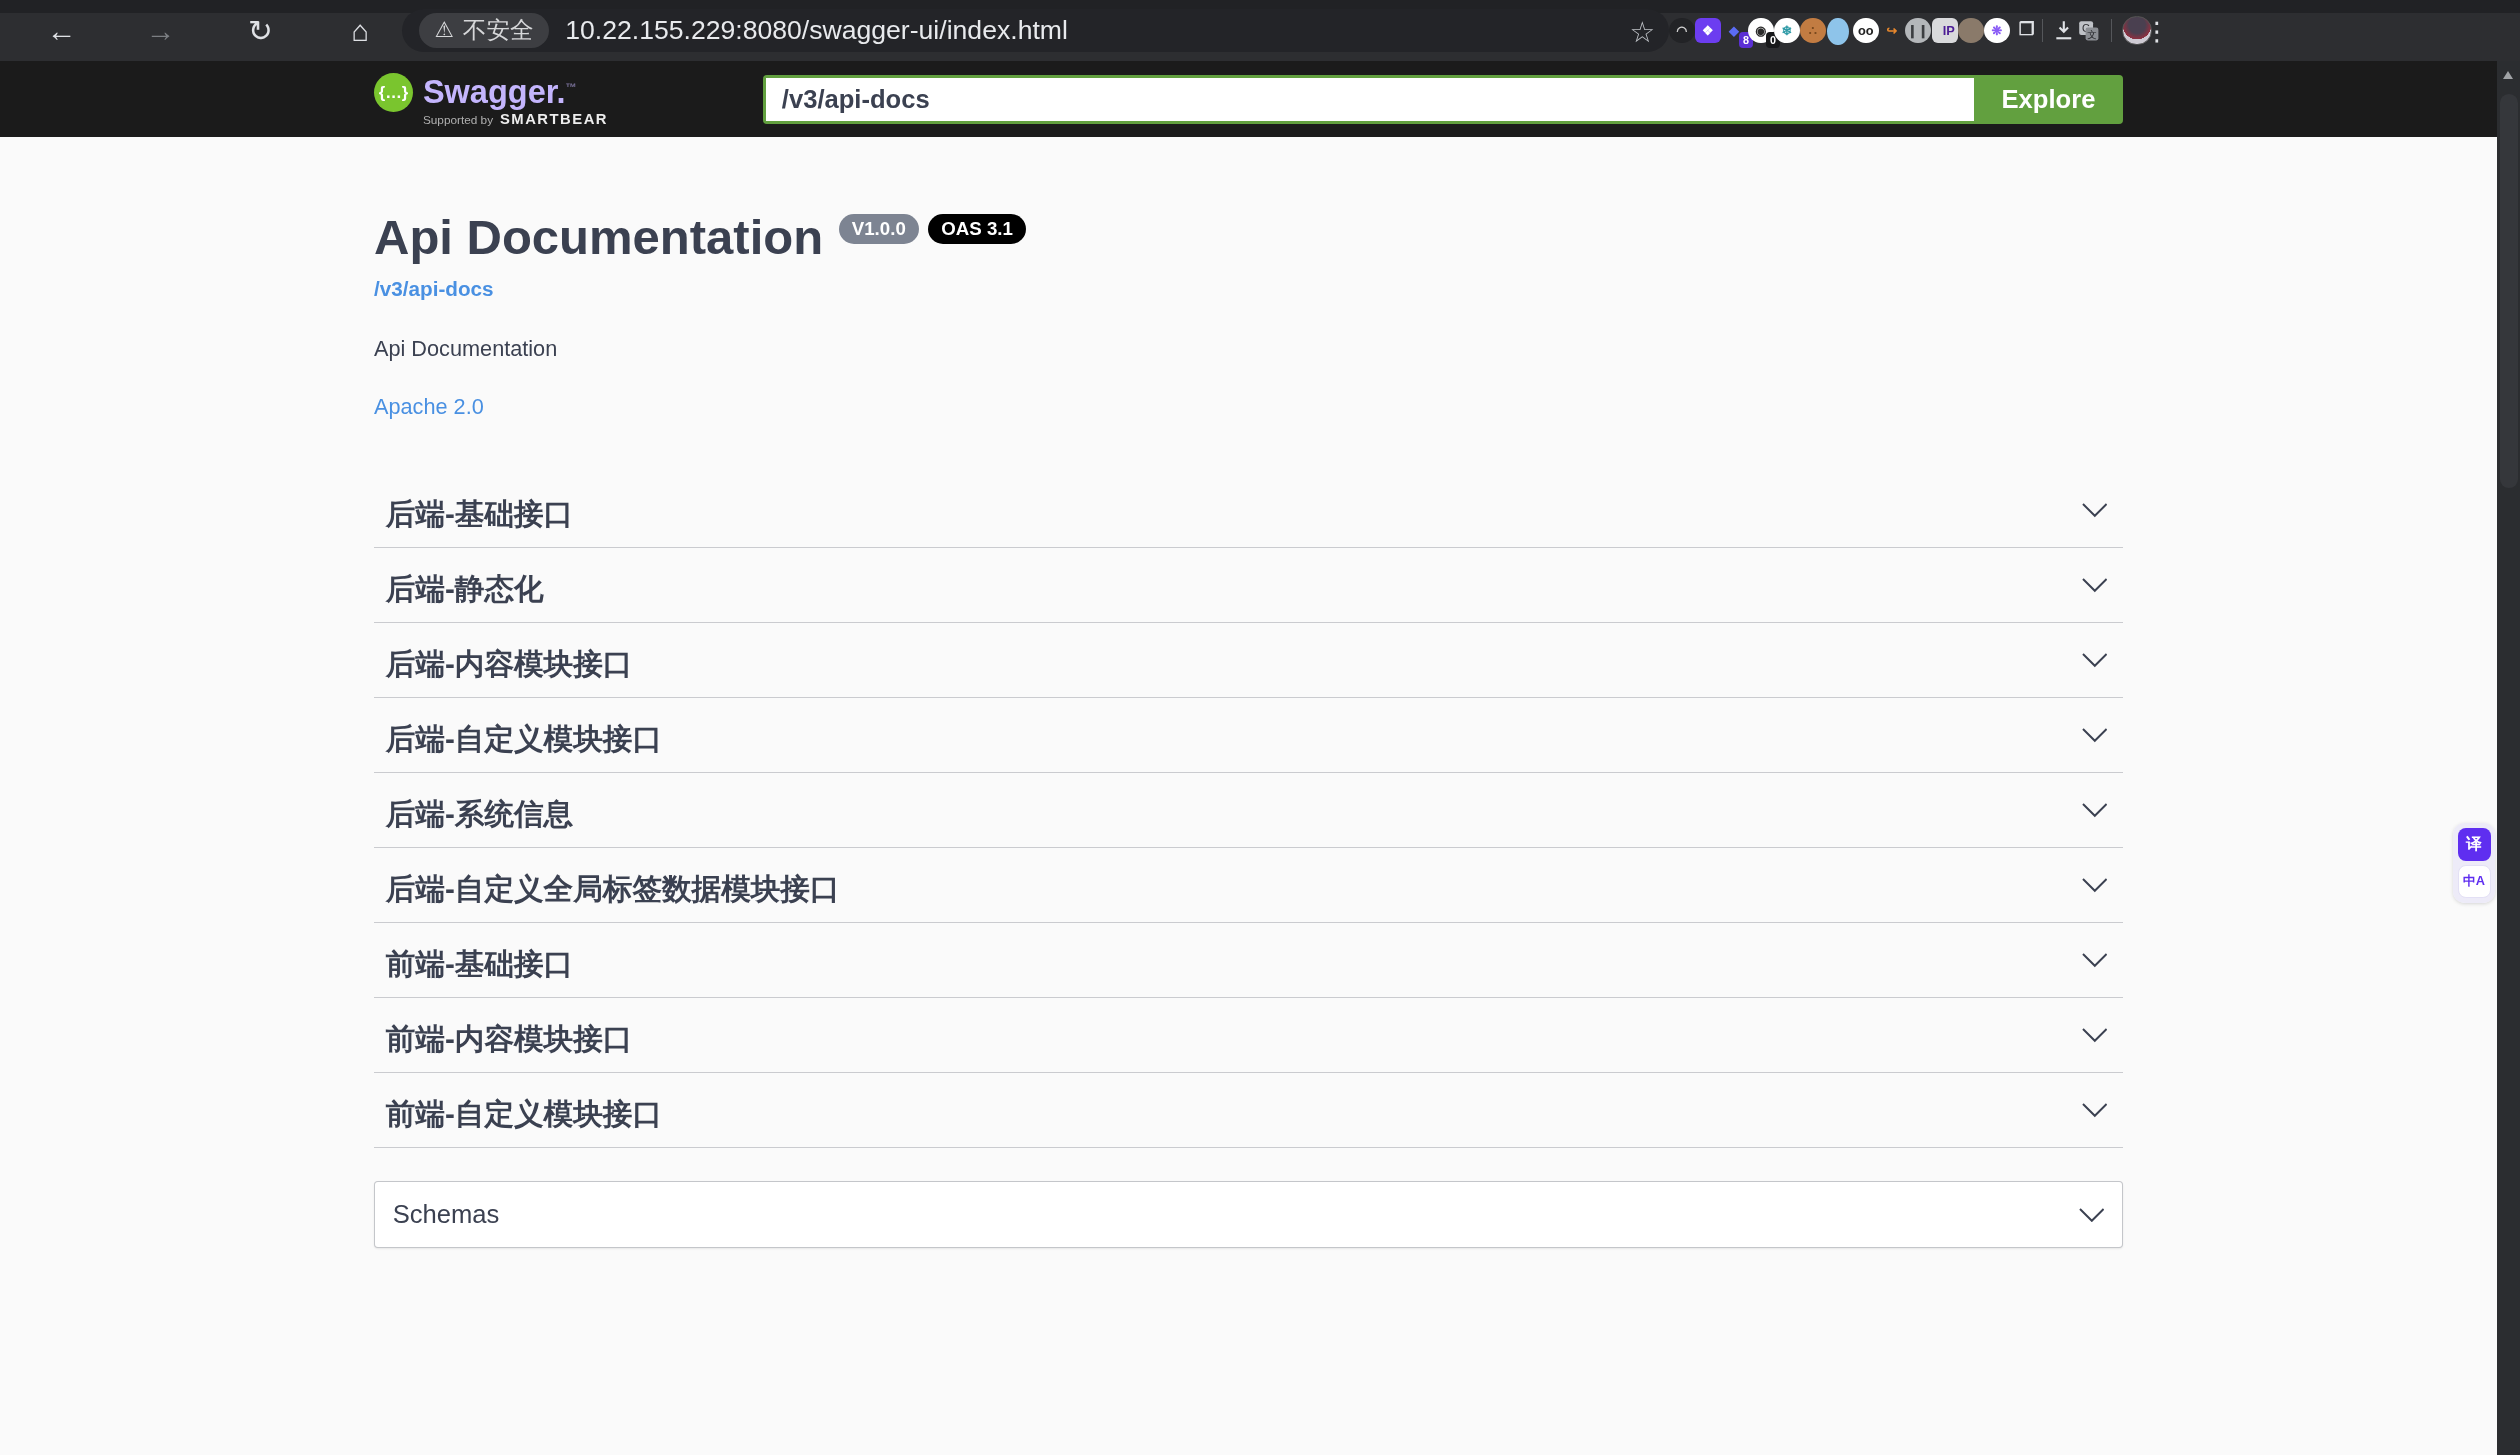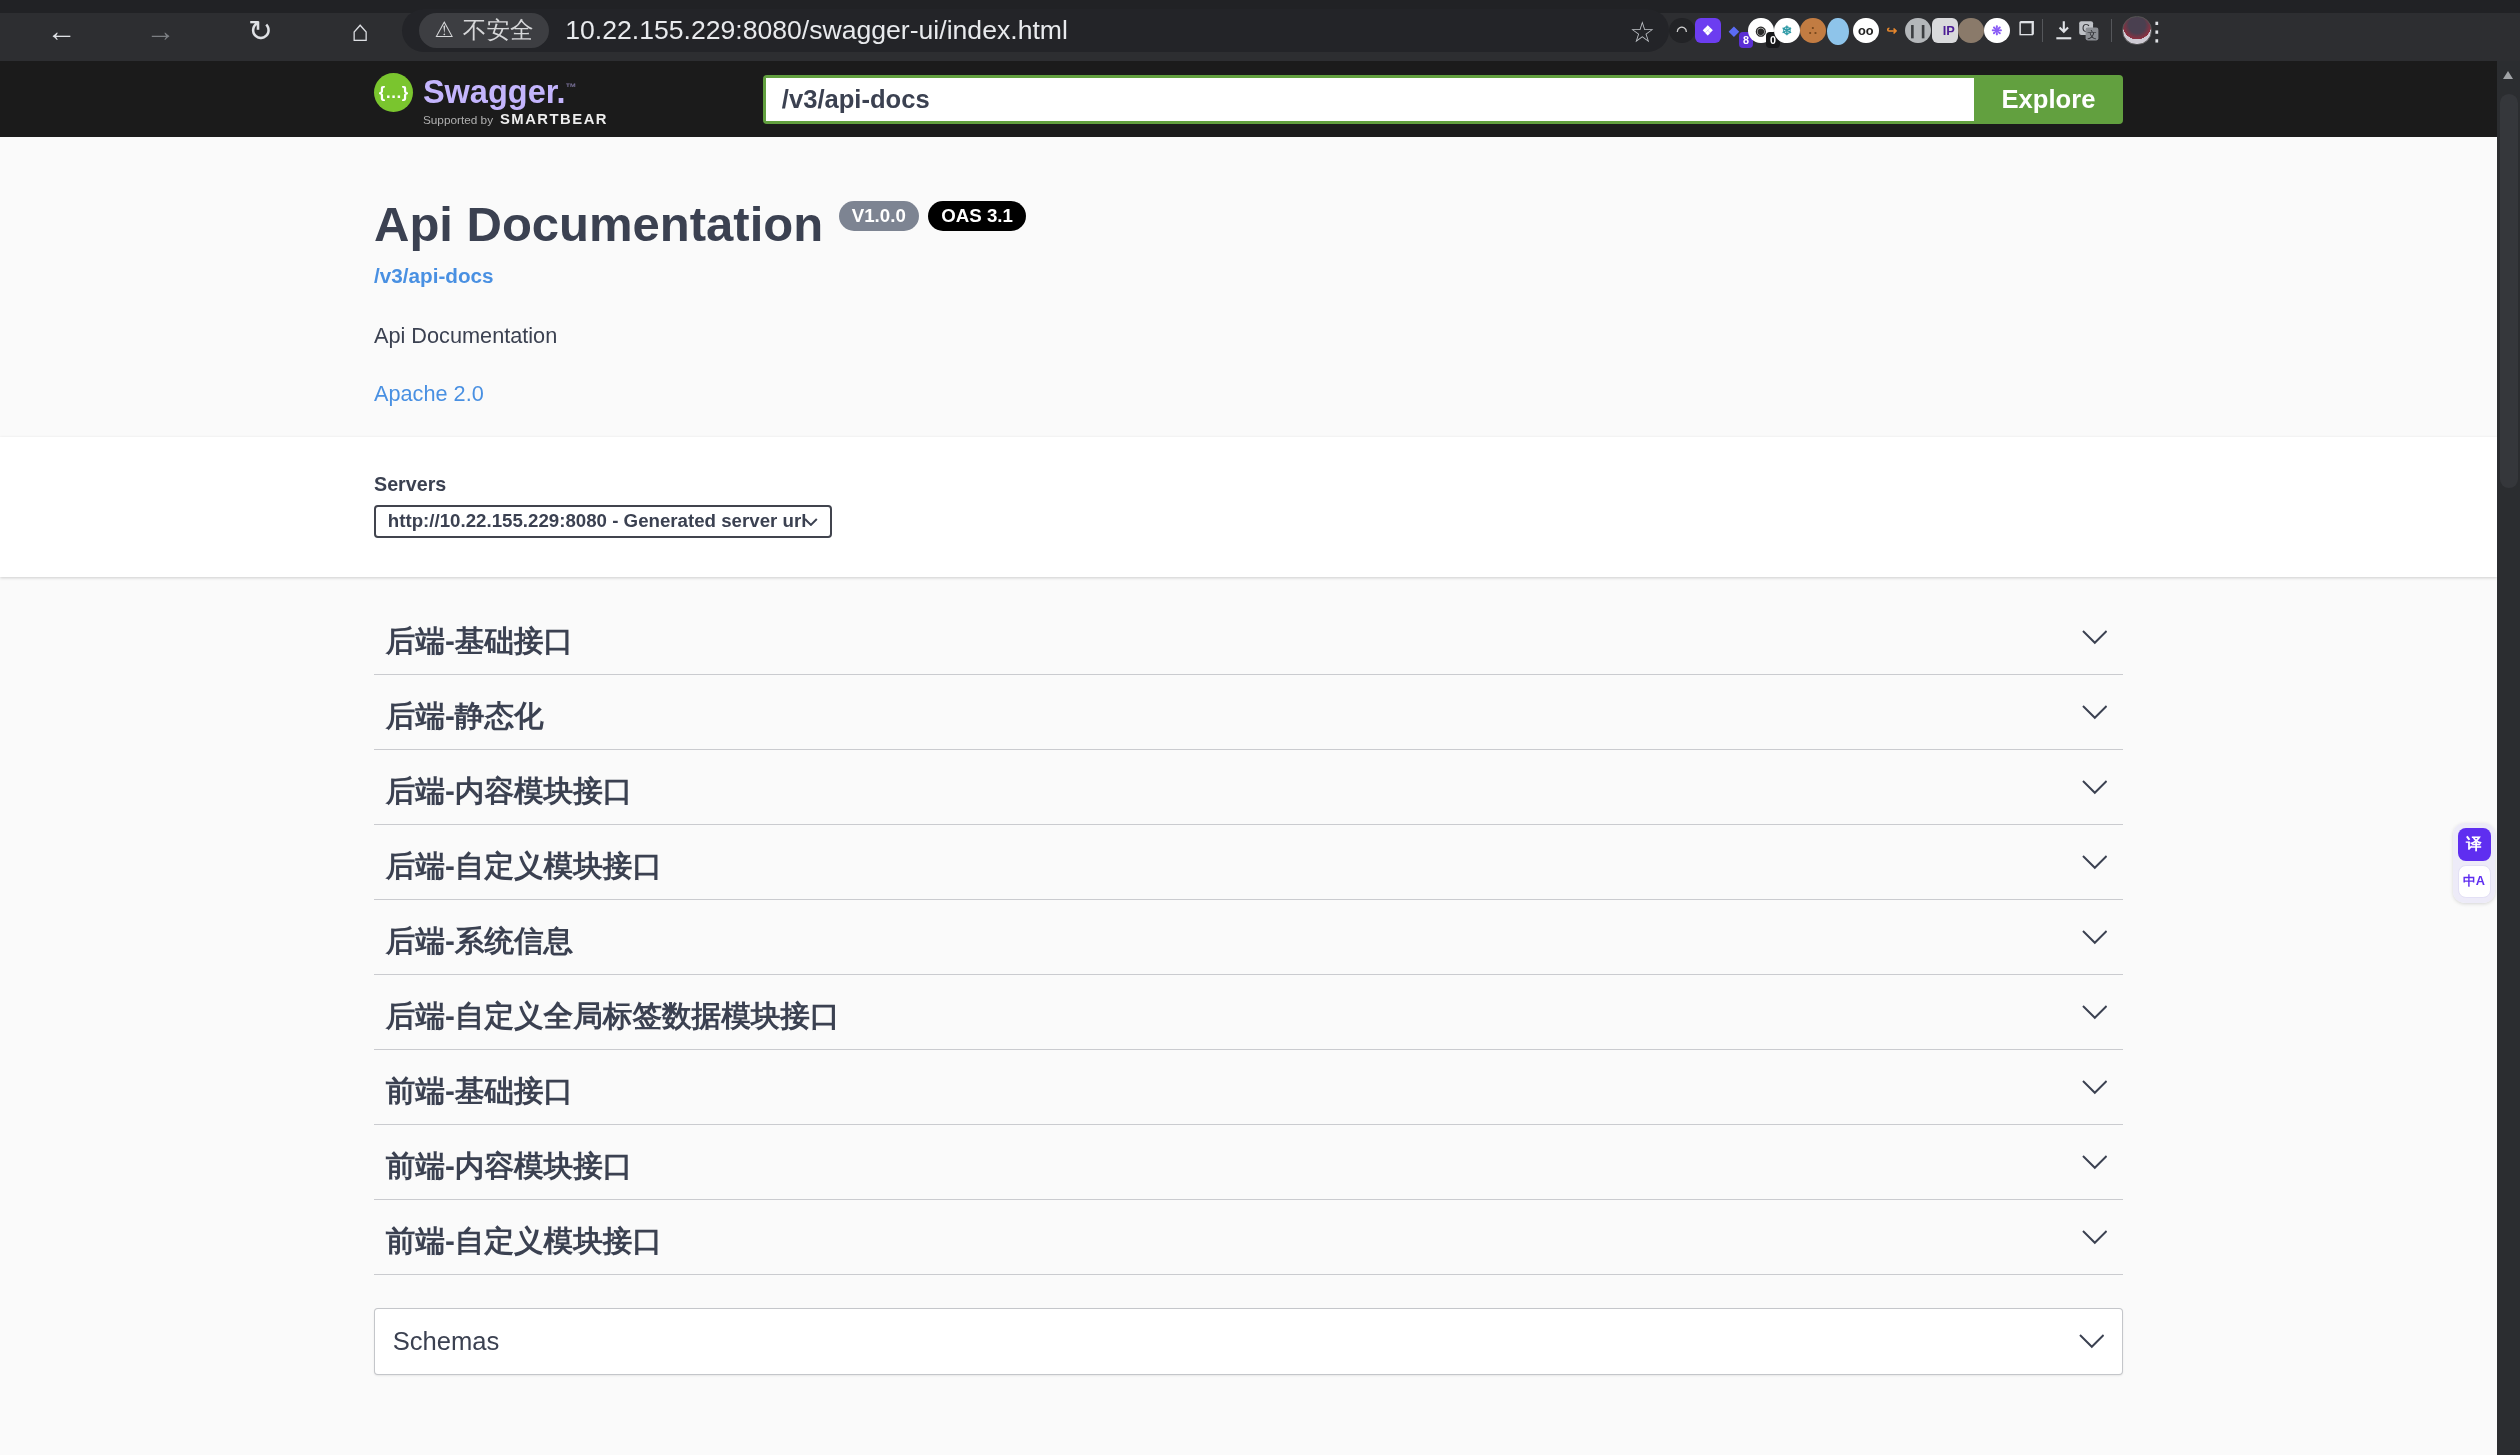--- a/index.html
+++ b/index.html
@@ -43,21 +43,21 @@
   .supported{display:flex;align-items:baseline;gap:6.9px;margin-top:2px;}
   .supported .sb1{color:#b0b0b0;font-size:11.8px;}
   .supported .sb2{color:#ededed;font-size:14.8px;font-weight:bold;letter-spacing:1.5px;}
   .search-wrap{margin-left:auto;display:flex;align-items:center;}
   .search-input{width:1211px;height:49px;background:#fff;border:3px solid #62a03f;border-right:none;border-radius:3.9px 0 0 3.9px;
                 font-size:25.6px;font-weight:600;color:#3b4151;padding:0 15.8px;outline:none;}
   .explore-btn{width:149px;height:49px;background:#62a03f;border:none;border-radius:0 3.9px 3.9px 0;color:#fff;
                font-size:25.6px;font-weight:bold;cursor:pointer;}
 
   
-  .pagebody{position:absolute;top:124px;left:0;width:2497px;background:#fafafa;}
+  .pagebody{position:absolute;top:137px;left:0;width:2497px;background:#fafafa;}
   .container{width:1749px;margin:0 auto;}
   .info-sec{padding:75px 0 29.6px 0;background:#fafafa;}
   .title-row{display:flex;align-items:flex-start;}
   .page-title{font-size:49px;font-weight:bold;color:#3b4151;line-height:51px;margin:0;}
   .badges{display:flex;gap:9.9px;margin-left:15.8px;margin-top:2px;}
   .pill{border-radius:56px;padding:5.9px 12.8px;color:#fff;font-size:18.7px;font-weight:bold;line-height:18.7px;}
   .pill.ver{background:#7d8492;}
   .pill.oas{background:#000000;}
   .spec-link{margin-top:13.8px;font-size:20.7px;font-weight:600;color:#4990e2;cursor:pointer;width:max-content;}
   .descr{margin-top:35px;font-size:21.7px;color:#3b4151;}
@@ -224,31 +224,20 @@
             <span class="pill ver">V1.0.0</span>
             <span class="pill oas">OAS 3.1</span>
           </div>
         </div>
         <div class="spec-link">/v3/api-docs</div>
         <div class="descr">Api Documentation</div>
         <div class="license">Apache 2.0</div>
       </div>
     </div>
 
-    <div class="scheme-band">
-      <div class="container">
-        <div class="servers-label">Servers</div>
-        <div class="server-select">
-          <span class="sel-txt">http://10.22.155.229:8080 - Generated server url</span>
-          <svg class="sel-caret" width="13.8" height="8.9" viewBox="0 0 14 9">
-            <path d="M1 1l6 6 6-6" stroke="#3b4151" stroke-width="2" fill="none"></path>
-          </svg>
-        </div>
-      </div>
-    </div>
 
     <div class="container sections">
 
     <div class="tag-row">
           <span class="tag-label">后端-基础接口</span>
           <svg class="chev" width="25.6" height="14.8" viewBox="0 0 26 15">
             <path d="M1 1l12 12L25 1" stroke="#3b4151" stroke-width="2" fill="none"></path>
           </svg>
         </div>
         <div class="tag-row">

